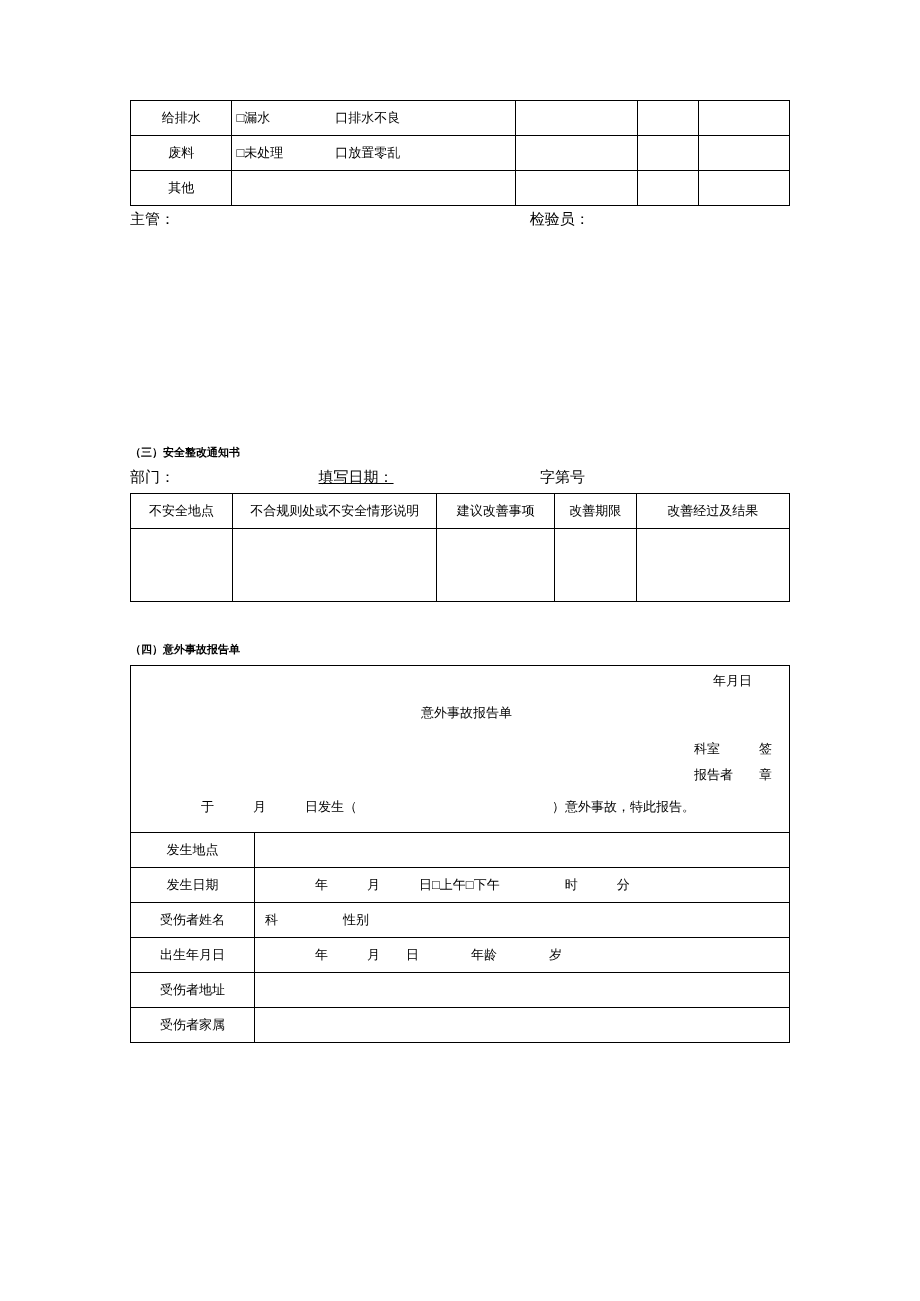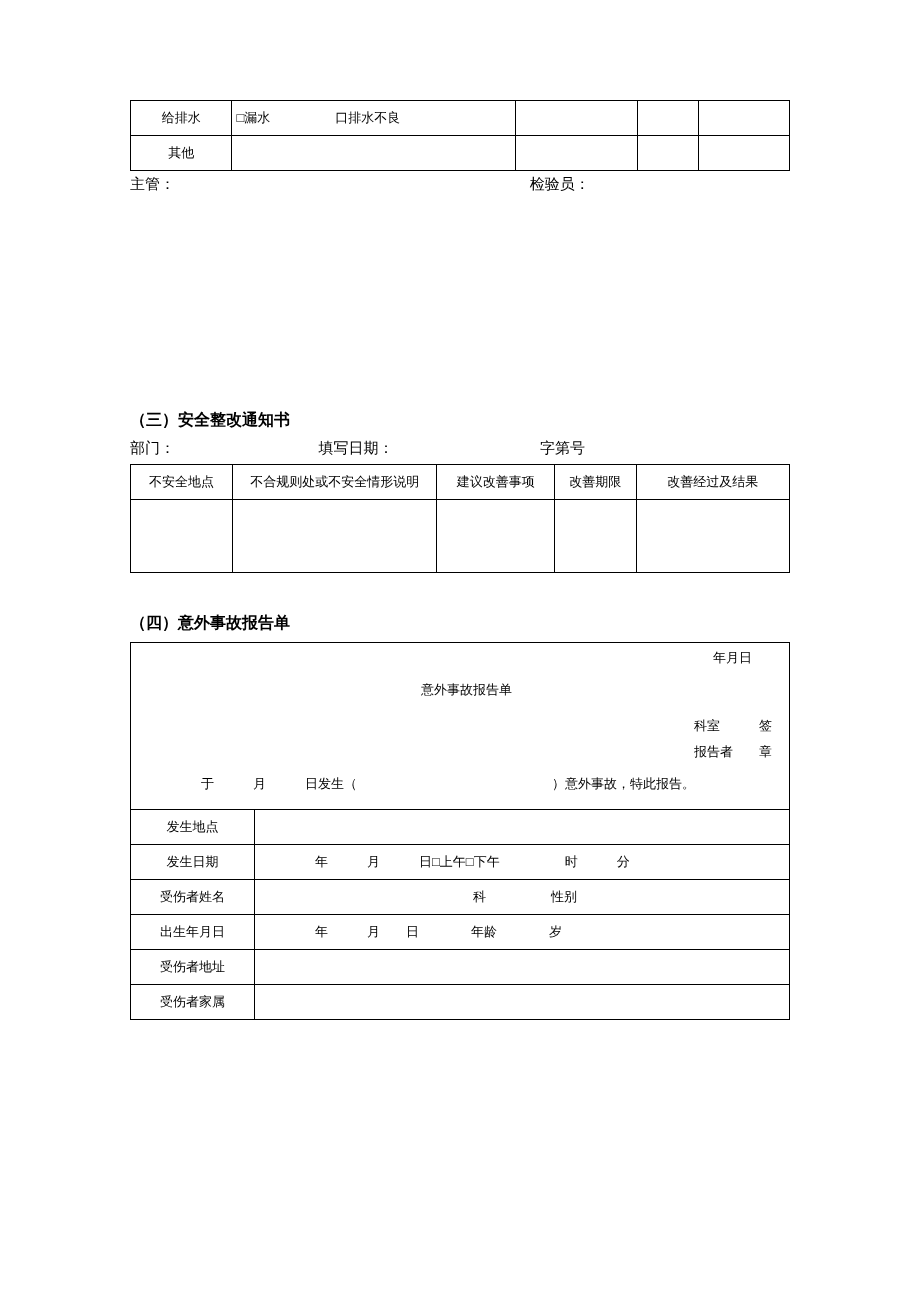--- a/index.html
+++ b/index.html
@@ -26,21 +26,21 @@
     vertical-align: middle;
     text-align: center;
     height: 22px;
   }
   .left {
     text-align: left;
     padding-left: 4px;
   }
   .section-title {
     font-weight: bold;
-    font-size: 16px;
+    font-size: 11px;
     margin: 30px 0 8px 0;
   }
   .meta-row {
     margin: 4px 0 6px 0;
     font-size: 15px;
   }
   .meta-row > span {
     display: inline-block;
   }
   .gap {
@@ -107,39 +107,46 @@
     </colgroup>
     <tbody>
       <tr>
         <td>给排水</td>
         <td class="left">□漏水　　　　　口排水不良</td>
         <td></td>
           <td></td>
           <td></td>
       </tr>
       <tr>
+        <td>废料</td>
+        <td class="left">□未处理　　　　口放置零乱</td>
+        <td></td>
+          <td></td>
+          <td></td>
+      </tr>
+      <tr>
         <td>其他</td>
         <td class="left"></td>
         <td></td>
           <td></td>
           <td></td>
       </tr>
     </tbody>
   </table>
   <div class="meta-row">
     <span style="width:60%;">主管：</span>
     <span>检验员：</span>
   </div>
 
   <div class="gap"></div>
 
   <div class="section-title">（三）安全整改通知书</div>
   <div class="meta-row">
     <span style="width:28%;">部门：</span>
-    <span style="width:33%;">填写日期：</span>
+    <span style="width:33%;text-decoration:underline;">填写日期：</span>
     <span>字第号</span>
   </div>
   <table class="t2">
     <colgroup>
       <col class="c1">
         <col class="c2">
         <col class="c3">
         <col class="c4">
         <col class="c5">
     </colgroup>
@@ -179,21 +186,21 @@
       <tr>
         <td class="t3-label">发生地点</td>
         <td class="t3-val"></td>
       </tr>
       <tr>
         <td class="t3-label">发生日期</td>
         <td class="t3-val" style="text-align:left;padding-left:60px;">年　　　月　　　日□上午□下午　　　　　时　　　分</td>
       </tr>
       <tr>
         <td class="t3-label">受伤者姓名</td>
-        <td class="t3-val" style="text-align:center;">科　　　　　性别</td>
+        <td class="t3-val" style="text-align:left;">科　　　　　性别</td>
       </tr>
       <tr>
         <td class="t3-label">出生年月日</td>
         <td class="t3-val" style="text-align:left;padding-left:60px;">年　　　月　　日　　　　年龄　　　　岁</td>
       </tr>
       <tr>
         <td class="t3-label">受伤者地址</td>
         <td class="t3-val"></td>
       </tr>
       <tr>

